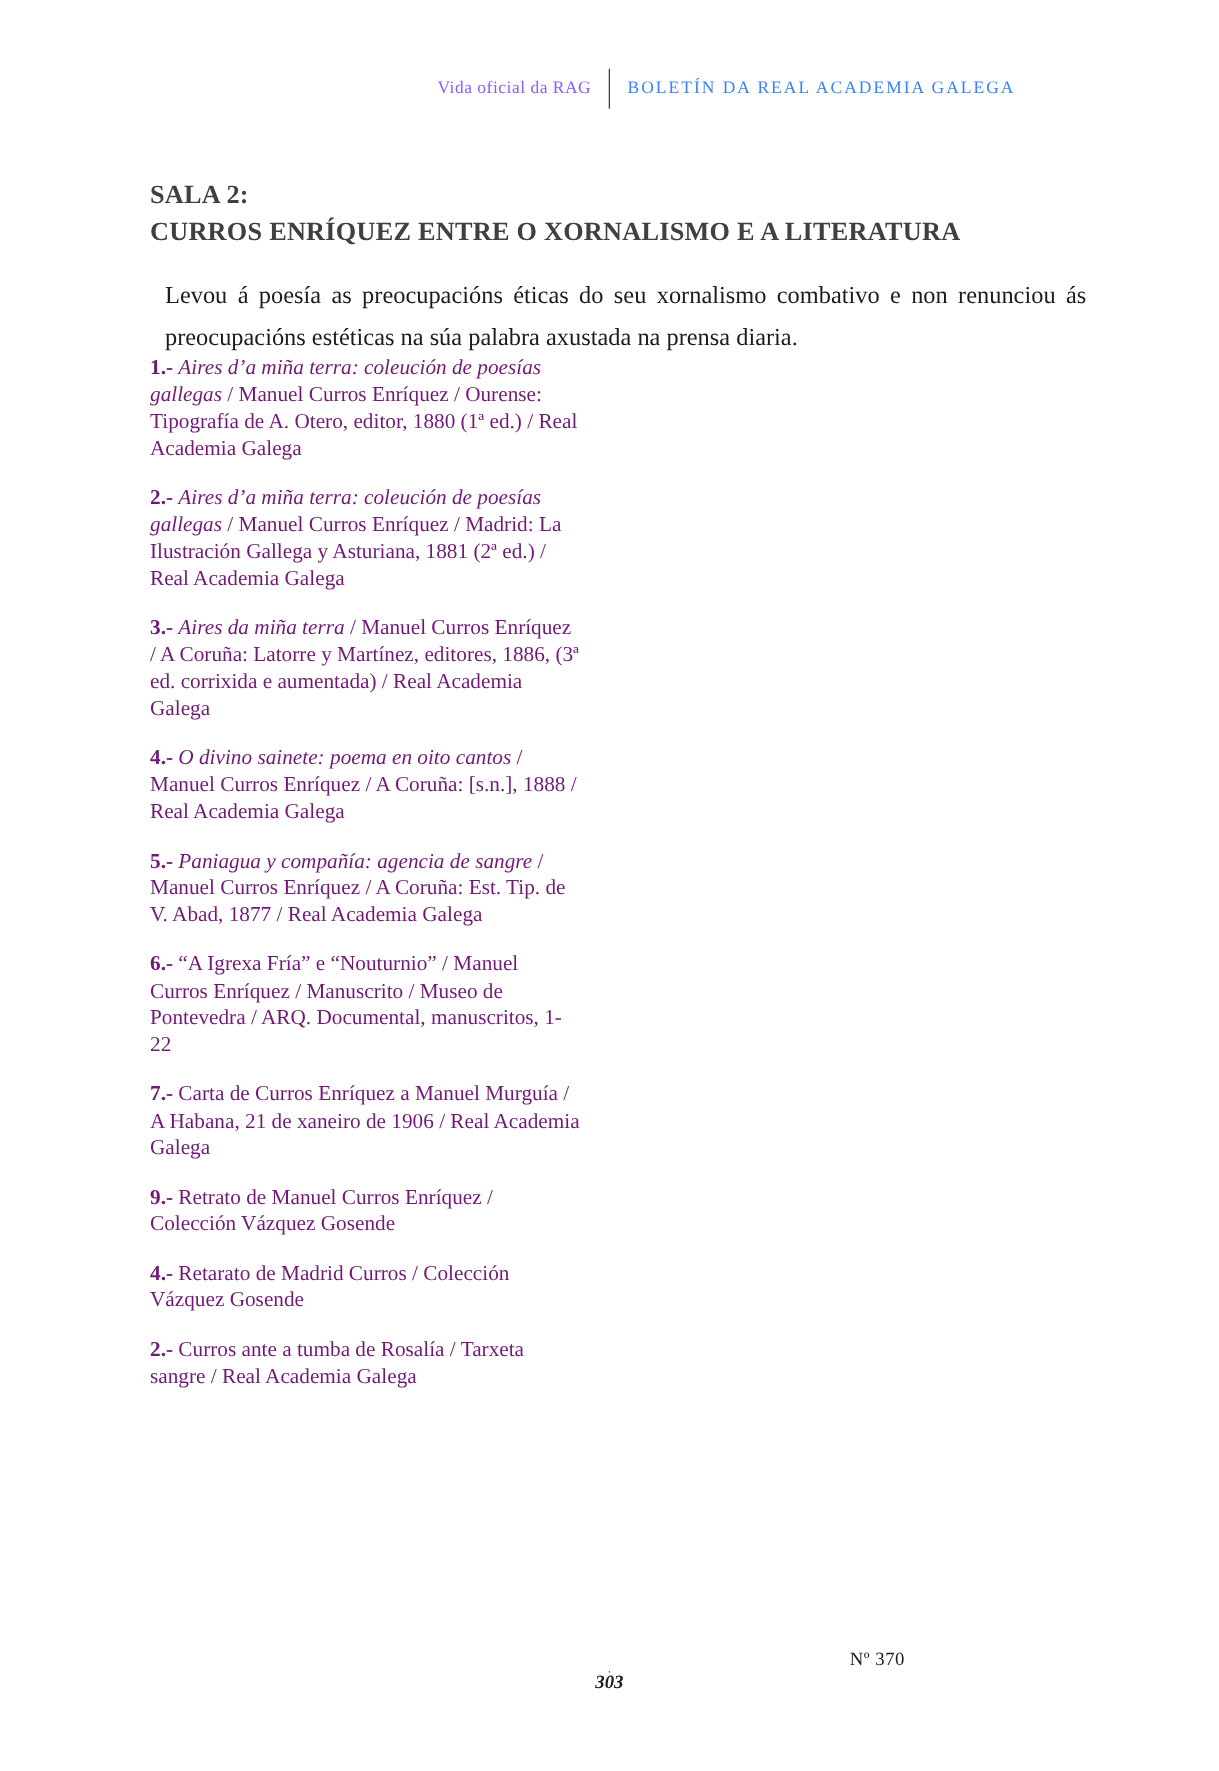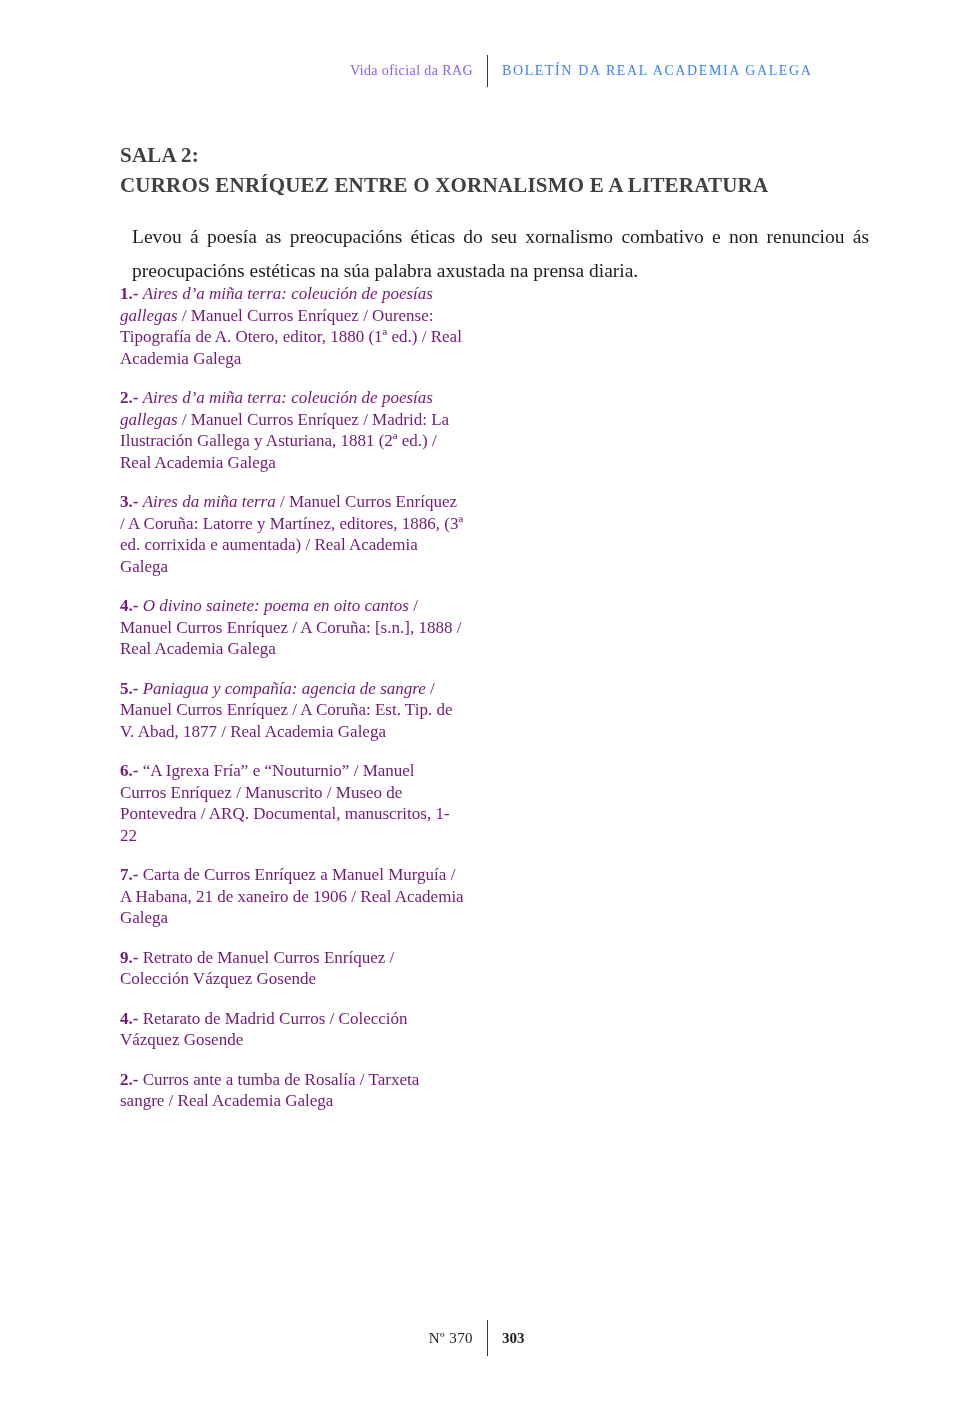--- a/index.html
+++ b/index.html
@@ -82,34 +82,35 @@
 
   
   .footer {
     position: absolute;
     top: 1320px;
     left: 0;
     width: 100%;
     display: flex;
     align-items: center;
     font-size: 15px;
+    flex-direction: column;
   }
   .footer-left {
     width: 473px;
     text-align: right;
     letter-spacing: 0.4px;
   }
   .footer-divider {
     flex: 0 0 1px;
     width: 1px;
     height: 36px;
     background: #3a3a3a;
     margin: 0 14px;
   }
-  .footer-page { font-weight: bold; }
+  .footer-page { font-weight: bold; font-style: italic; }
 </style>
 </head>
 <body>
 
 <div class="page">
 
   <div class="header">
     <span class="header-left">Vida oficial da RAG</span>
     <span class="header-divider"></span>
     <span class="header-right">BOLETÍN DA REAL ACADEMIA GALEGA</span>

